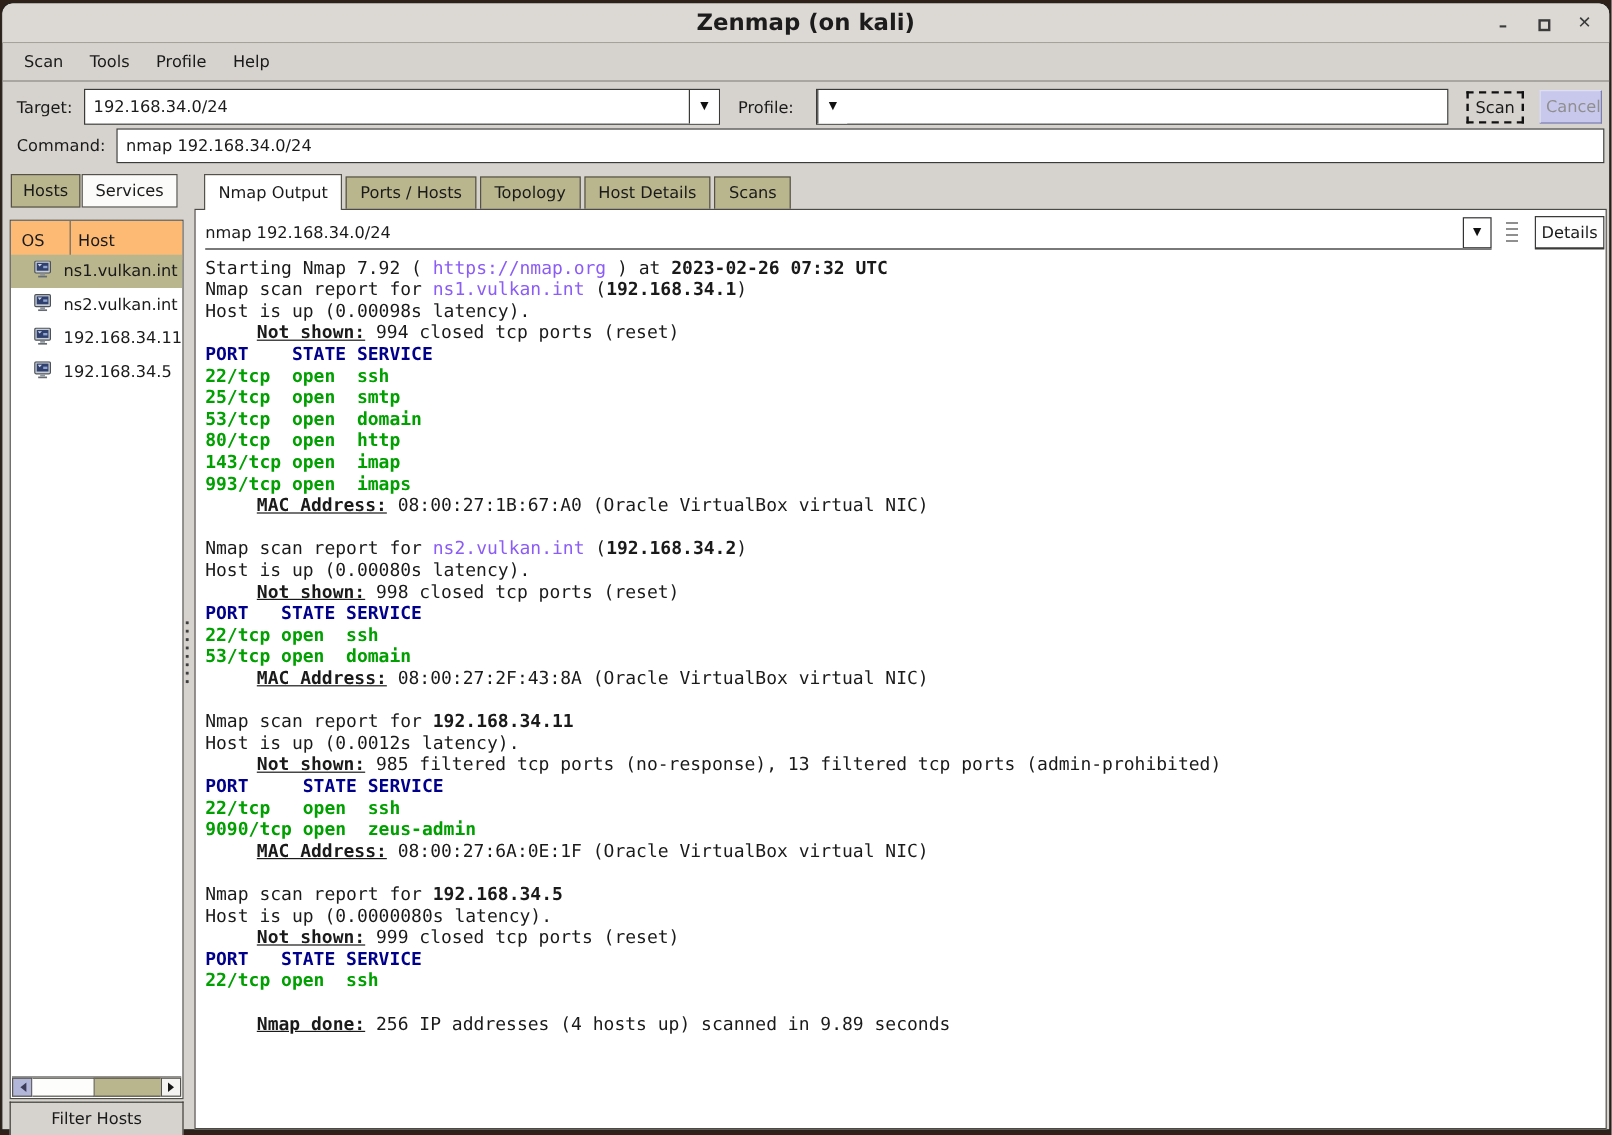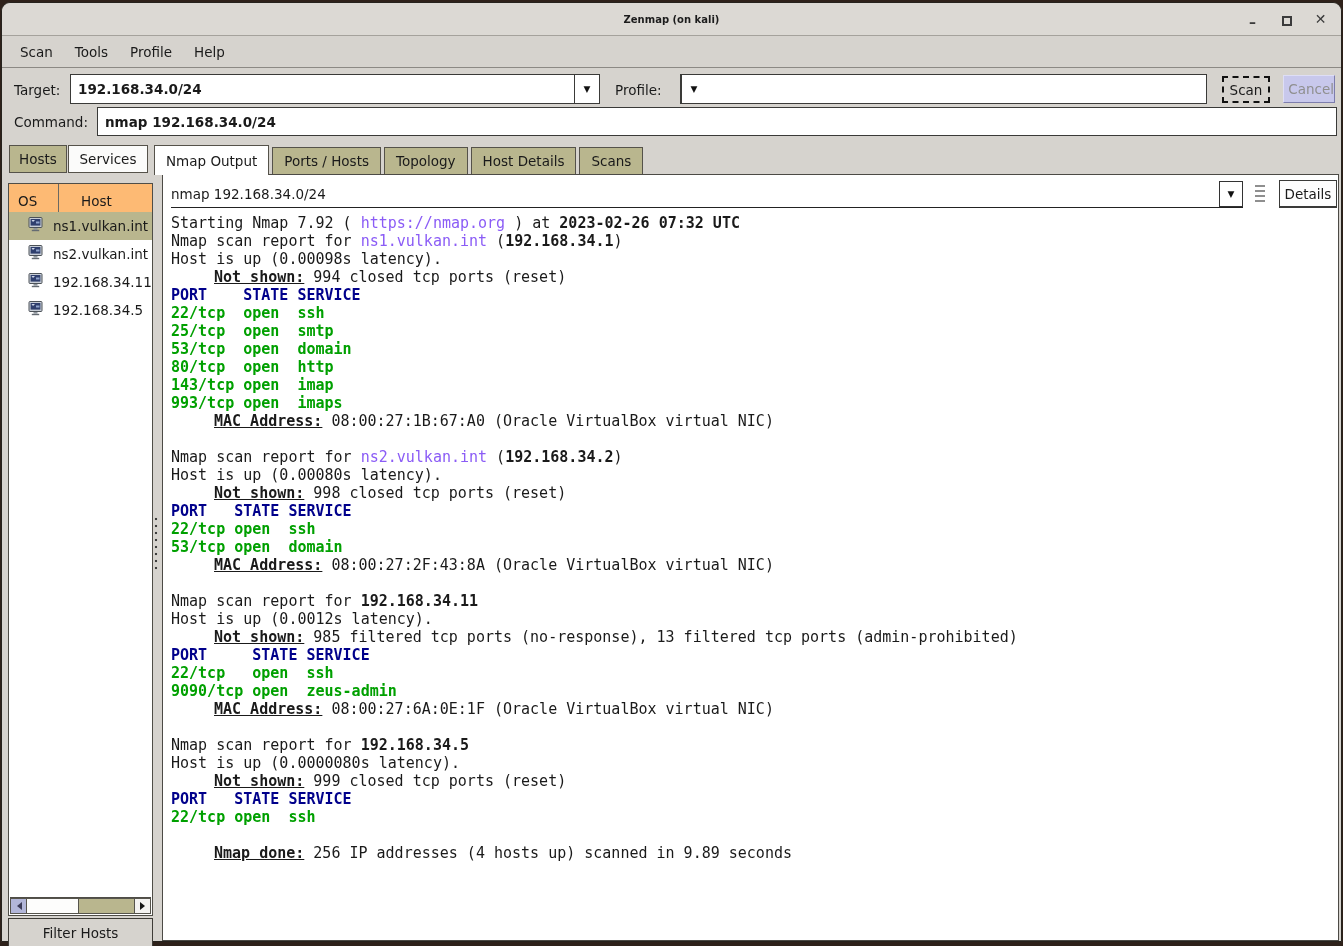--- a/index.html
+++ b/index.html
@@ -19,21 +19,21 @@
     border-radius: 9px 9px 0 0;
   }
   
   .titlebar {
     position: absolute; left: 0; right: 0; top: 0; height: 33px;
     background: #dcd9d4;
     border-bottom: 1px solid #a5a29c;
     border-radius: 9px 9px 0 0;
     display: flex; align-items: center; justify-content: center;
   }
-  .title-text { font-weight: bold; font-size: 10px; color: #1c1c1c; }
+  .title-text { font-weight: bold; font-size: 19px; color: #1c1c1c; }
   .win-controls {
     position: absolute; right: 14px; top: 0; height: 100%;
     display: flex; align-items: center; gap: 21px;
   }
   .win-btn { width: 13px; height: 13px; display: flex; align-items: flex-end; justify-content: center; color: #3b3b3b; cursor: default; }
   .glyph-min { font-weight: bold; font-size: 14px; line-height: 8px; }
   .glyph-max { width: 10px; height: 10px; border: 2px solid #3b3b3b; }
   .glyph-close { font-size: 14px; font-weight: bold; line-height: 13px; }
   
   .menubar {
@@ -41,21 +41,21 @@
     display: flex; align-items: center; padding-left: 7px;
   }
   .menu-item { padding: 5px 11px; }
   .menubar-sep { position: absolute; left: 0; right: 0; top: 64px; border-top: 1px solid #8c8984; }
   
   .lbl { position: absolute; white-space: nowrap; }
   .entry, .combo {
     position: absolute; background: #ffffff; border: 1px solid #3a3a38;
     display: flex; align-items: center;
   }
-  .entry-text { padding-left: 7px; white-space: nowrap; overflow: hidden; flex: 1; font-weight: bold; }
+  .entry-text { padding-left: 7px; white-space: nowrap; overflow: hidden; flex: 1; }
   .combo-arrow-btn {
     width: 25px; align-self: stretch; border-left: 1px solid #3a3a38;
     display: flex; align-items: center; justify-content: center; background: #fff;
   }
   .arrow-glyph { font-size: 9px; color: #111; }
   #target-combo  { left: 68px;  top: 71px;  width: 530px; height: 30px; }
   #profile-combo { left: 678px; top: 71px;  width: 527px; height: 30px; }
   #command-entry { left: 95px;  top: 104px; width: 1240px; height: 29px; }
   #lbl-target  { left: 12px;  top: 79px; }
   #lbl-profile { left: 613px; top: 79px; }
@@ -78,21 +78,21 @@
     border: 1px solid #55524a;
   }
   #tab-hosts    { left: 7px;  width: 58px; background: #b9b68e; z-index: 2; }
   #tab-services { left: 66px; width: 80px; background: #fbfbfa; }
   #host-panel {
     position: absolute; left: 6px; top: 180px; width: 145px; height: 733px;
     background: #fff; border: 1px solid #4f4d47; overflow: hidden;
   }
   .col-headers { display: flex; height: 34px; border-bottom: 1px solid #6b6962; background: #fdba74; }
   .col-os   { width: 50px; border-right: 1px solid #6b6962; display: flex; align-items: center; padding-left: 9px; }
-  .col-host { flex: 1; display: flex; align-items: center; padding-left: 6px; margin-left: 16px; }
+  .col-host { flex: 1; display: flex; align-items: center; padding-left: 6px; }
   .host-rows { position: absolute; left: 0; right: 0; top: 28px; bottom: 18px; overflow: hidden; }
   .host-row { height: 28px; display: flex; align-items: center; white-space: nowrap; overflow: hidden; }
   .host-row.selected { background: #b9b68e; }
   .host-icon { margin-left: 19px; width: 16px; height: 15px; flex: none; }
   .host-label { margin-left: 9px; }
   #hscrollbar {
     position: absolute; left: 1px; right: 1px; bottom: 1px; height: 17px;
     display: flex; border-top: 1px solid #4f4d47;
   }
   .sb-btn { width: 17px; height: 100%; border: 1px solid #56544c; display: flex; align-items: center; justify-content: center; }
@@ -101,21 +101,21 @@
   .sb-thumb { width: 52px; background: #fdfdfc; border: 1px solid #56544c; border-left: none; }
   .sb-track { flex: 1; background: #b9b68e; border-top: 1px solid #56544c; border-bottom: 1px solid #56544c; }
   .tri-left  { width: 0; height: 0; border: 4px solid transparent; border-right: 5px solid #3c3c58; margin-right: 3px; }
   .tri-right { width: 0; height: 0; border: 4px solid transparent; border-left: 5px solid #161616; margin-left: 3px; }
   #filter-btn {
     position: absolute; left: 6px; top: 915px; width: 145px; height: 30px;
     background: #d6d3ce; border: 1px solid #3e3c37; border-bottom-color: #14120f;
     display: flex; align-items: center; justify-content: center;
   }
   
-  .mtabs { position: absolute; left: 152px; top: 142px; height: 30px; display: flex; gap: 3px; align-items: flex-end; }
+  .mtabs { position: absolute; left: 168px; top: 142px; height: 30px; display: flex; gap: 3px; align-items: flex-end; }
   .mtab {
     height: 28px; padding: 0 11px; background: #b9b68e;
     border: 1px solid #55524a; display: flex; align-items: center; white-space: nowrap;
   }
   .mtab.active { height: 30px; background: #ffffff; border-bottom: none; z-index: 3; }
   #main-panel {
     position: absolute; left: 160px; top: 171px; width: 1177px; height: 767px;
     background: #ffffff; border: 1px solid #4c4a45;
   }
   .scan-combo-row { position: absolute; left: 8px; top: 6px; width: 1072px; height: 27px; display: flex; border-bottom: 1px solid #222; }

